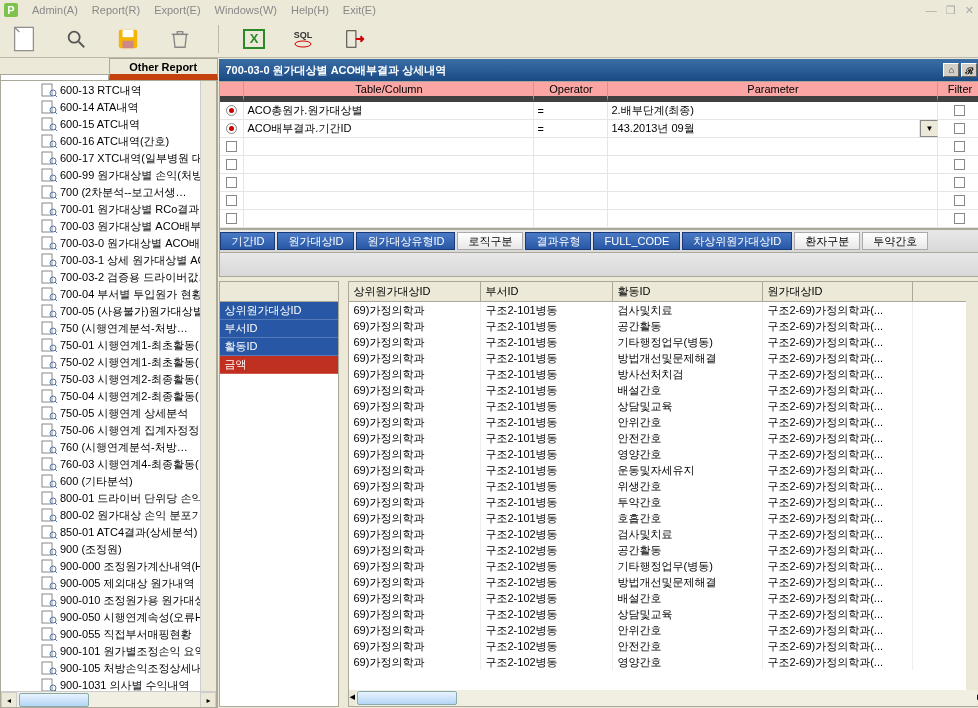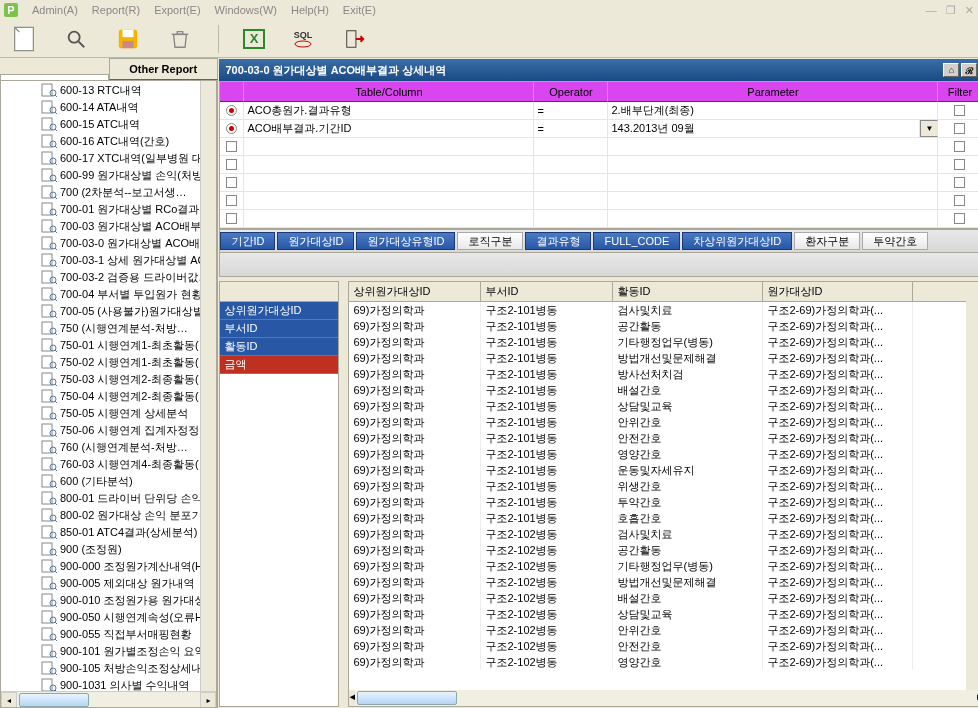--- a/index.html
+++ b/index.html
@@ -21,21 +21,21 @@
 .tool.sql { color: #333; font-size: 10px; font-weight: bold; }
 
 
 .main { display: flex; height: calc(100% - 58px); }
 .left-pane { width: 275px; background: #ece9d8; border-right: 1px solid #aca899; display: flex; flex-direction: column; }
 .right-pane { flex: 1; background: #ece9d8; display: flex; flex-direction: column; padding: 1px; }
 
 
 .tabs { display: flex; height: 22px; }
 .tab { flex: 1; border: 1px solid #aca899; background: #ece9d8; display: flex; align-items: center; justify-content: center; font-weight: bold; border-bottom: none; }
-.tab.inactive { background: #ece9d8; border-bottom: 1px solid #c2410c; }
+.tab.inactive { background: #ece9d8; border-bottom: 6px solid #c2410c; }
 .tab.active { background: #fff; position: relative; top: 16px; }
 
 
 .tree { flex: 1; background: #fff; border: 1px solid #aca899; overflow: hidden; position: relative; }
 .tree-inner { padding: 2px 0 2px 40px; }
 .tree-item { display: flex; height: 17px; white-space: nowrap; overflow: hidden; }
 .tree-item .ficon { width: 16px; height: 14px; margin-right: 3px; display: inline-block; }
 .ficon svg { width: 16px; height: 14px; }
 .hscroll { position: absolute; bottom: 0; left: 0; right: 0; height: 16px; background: #ece9d8; border-top: 1px solid #ccc; display: flex; }
 .hscroll .arr { width: 16px; height: 16px; background: #ece9d8; border: 1px solid #ccc; display: flex; align-items: center; justify-content: center; font-size: 8px; }
@@ -44,21 +44,21 @@
 .vscroll { position: absolute; top: 0; right: 0; bottom: 16px; width: 16px; background: #ece9d8; border-left: 1px solid #ccc; }
 
 
 .rtitle { height: 22px; background: linear-gradient(#3a6ea5, #1a4a85); color: #fff; font-weight: bold; display: flex; align-items: center; padding: 0 6px; }
 .rtitle .titlebtns { margin-left: auto; display: flex; gap: 2px; }
 .rtitle .titlebtns div { width: 16px; height: 14px; background: #d4d0c8; border: 1px solid #fff; border-right-color: #666; border-bottom-color: #666; color: #000; display: flex; align-items: center; justify-content: center; font-size: 9px; }
 
 
 .filtergrid { background: #fff; border: 1px solid #aca899; }
 .fg-head { display: flex; height: 20px; }
-.fg-head > div { background: #d946ef; border-right: 1px solid #aca899; border-bottom: 1px solid #404040; display: flex; align-items: center; justify-content: center; }
+.fg-head > div { background: #fca5a5; border-right: 1px solid #aca899; border-bottom: 6px solid #404040; display: flex; align-items: center; justify-content: center; }
 .fg-row { display: flex; height: 18px; border-bottom: 1px solid #e5e5e5; }
 .fg-row > div { border-right: 1px solid #e5e5e5; display: flex; align-items: center; padding: 0 3px; overflow: hidden; }
 .fg-col-mark { width: 24px; justify-content: center; }
 .fg-col-tc { width: 290px; }
 .fg-col-op { width: 74px; }
 .fg-col-param { width: 330px; }
 .fg-col-param2 { width: 312px; }
 .fg-col-dd { width: 18px; justify-content: center; background: #ece9d8; border: 1px solid #888; font-size: 8px; }
 .fg-col-filter { width: 44px; justify-content: center; }
 .radio-dot { width: 11px; height: 11px; border: 1px solid #888; border-radius: 50%; display: flex; align-items: center; justify-content: center; }
@@ -478,21 +478,21 @@
         <div class="fg-col-tc">Table/Column</div>
         <div class="fg-col-op">Operator</div>
         <div class="fg-col-param">Parameter</div>
         <div class="fg-col-filter">Filter</div>
       </div>
       <div id="filter-rows">
           <div class="fg-row">
             <div class="fg-col-mark">
               <span class="radio-dot sel"></span>
             </div>
-            <div class="fg-col-tc">ACO총원가.결과유형</div>
+            <div class="fg-col-tc">ACO총원가.원가대상별</div>
             <div class="fg-col-op">=</div>
             <div class="fg-col-param">2.배부단계(최종)</div>
             <div class="fg-col-filter">
               <span class="chk"></span>
             </div>
           </div>
           <div class="fg-row">
             <div class="fg-col-mark">
               <span class="radio-dot sel"></span>
             </div>

